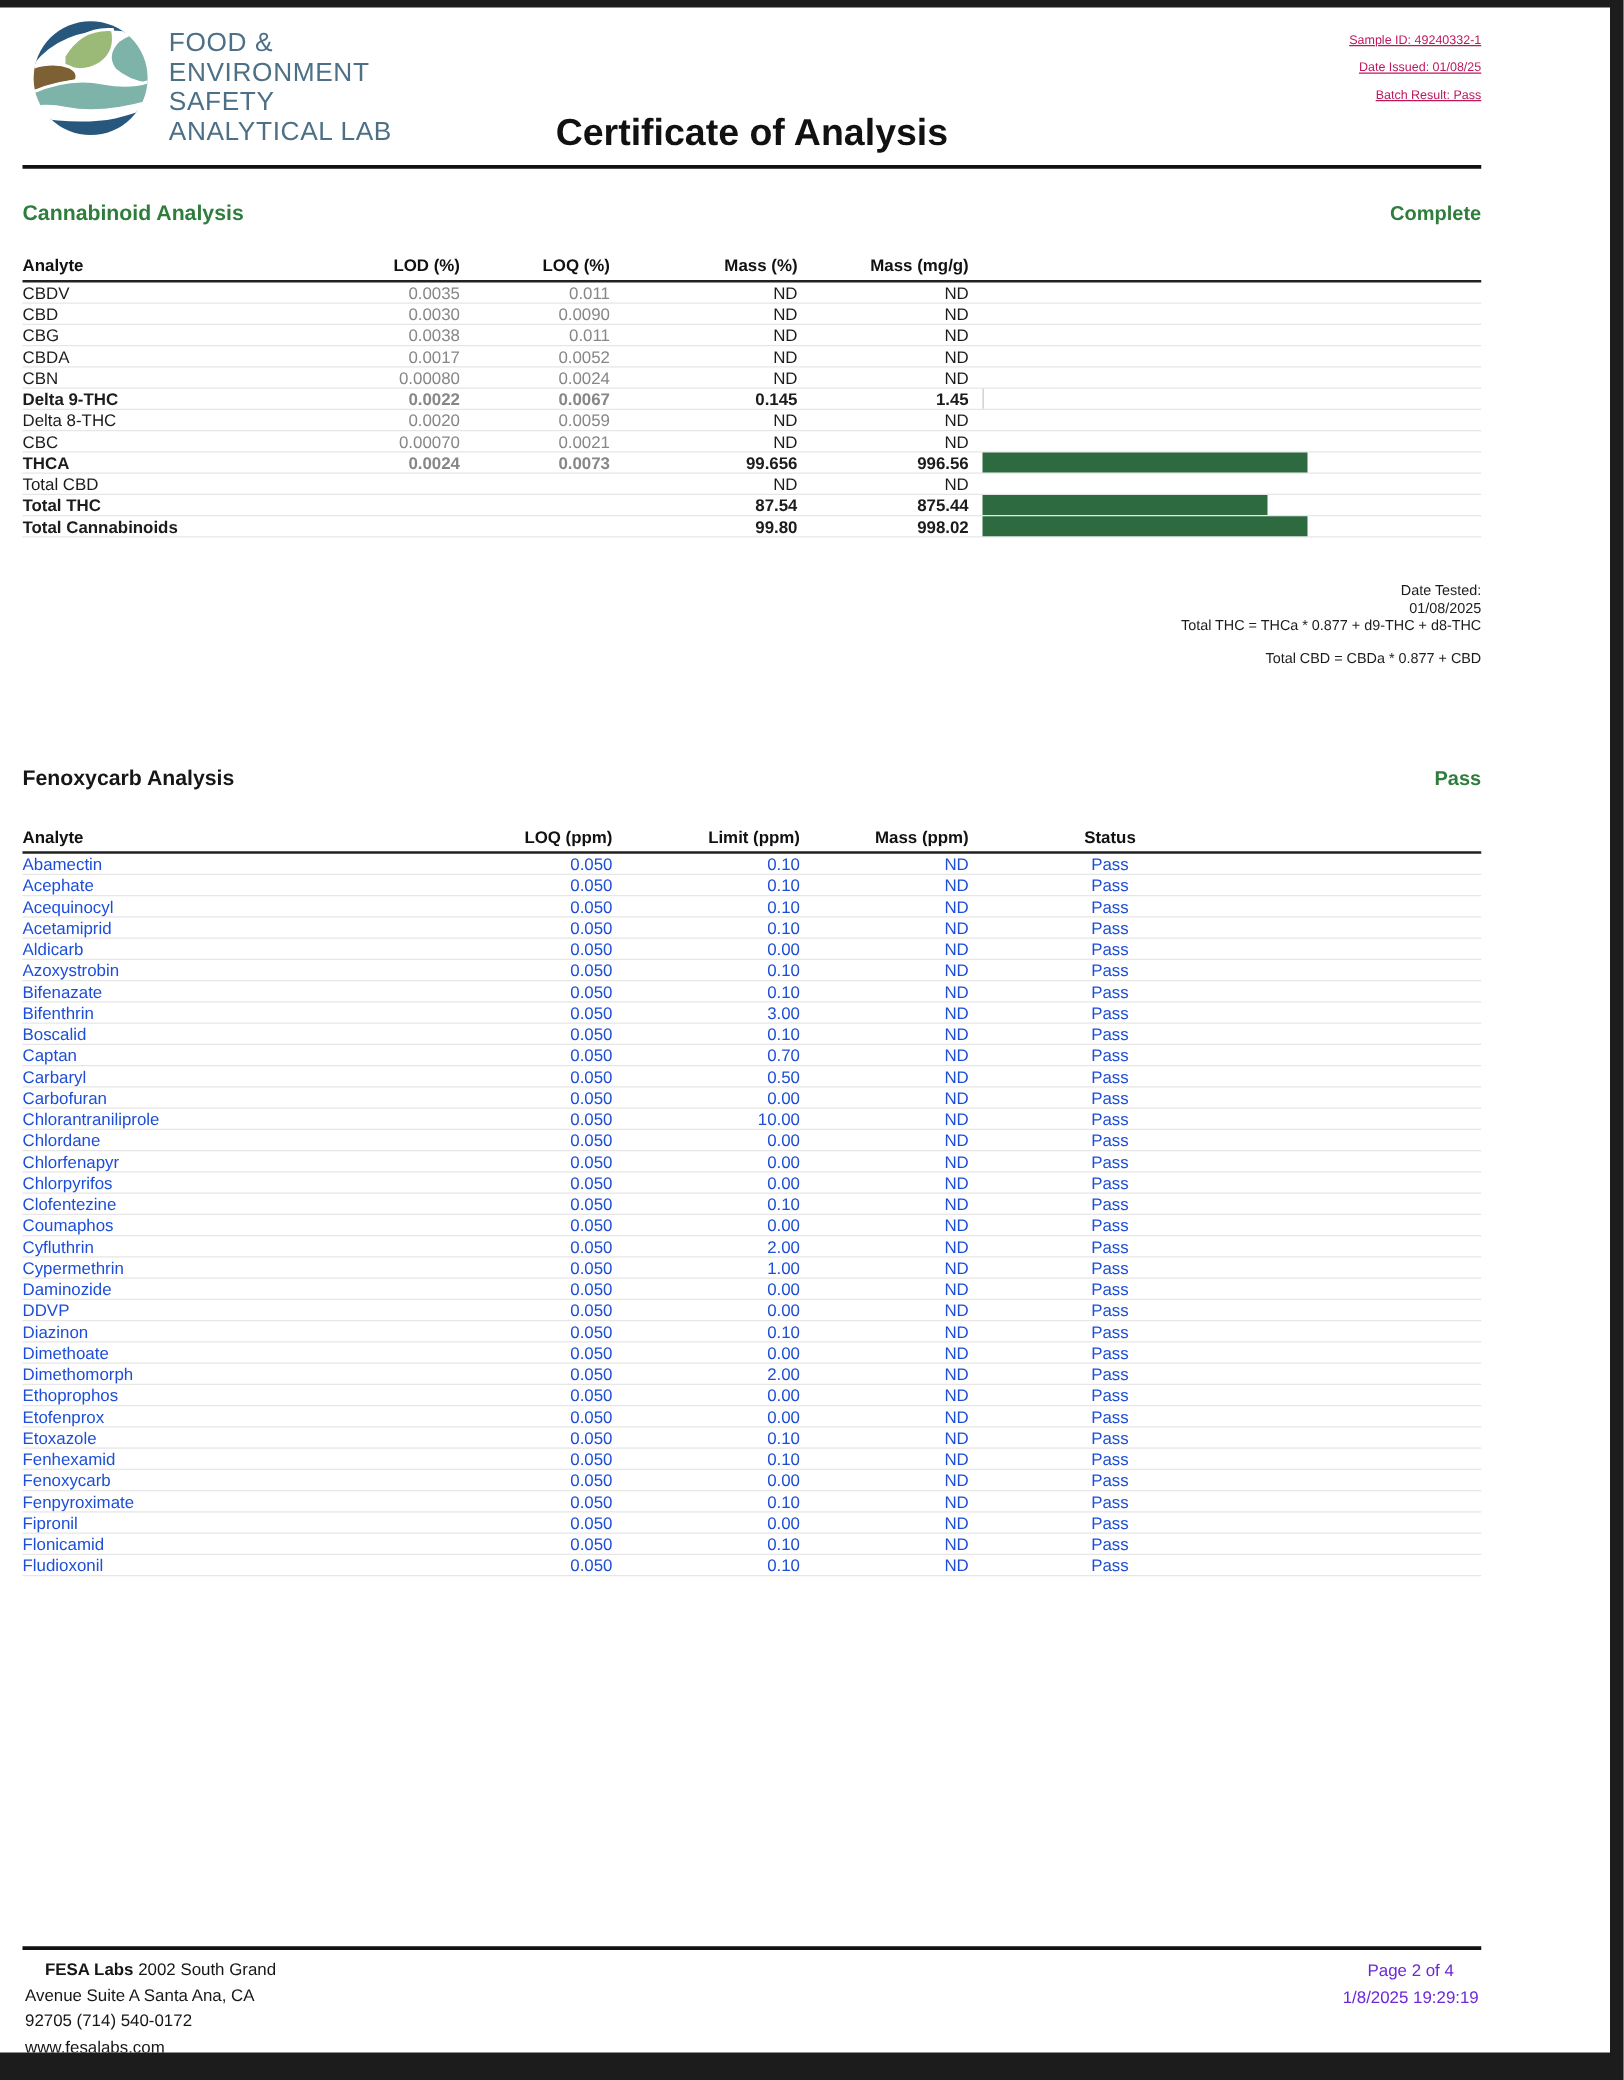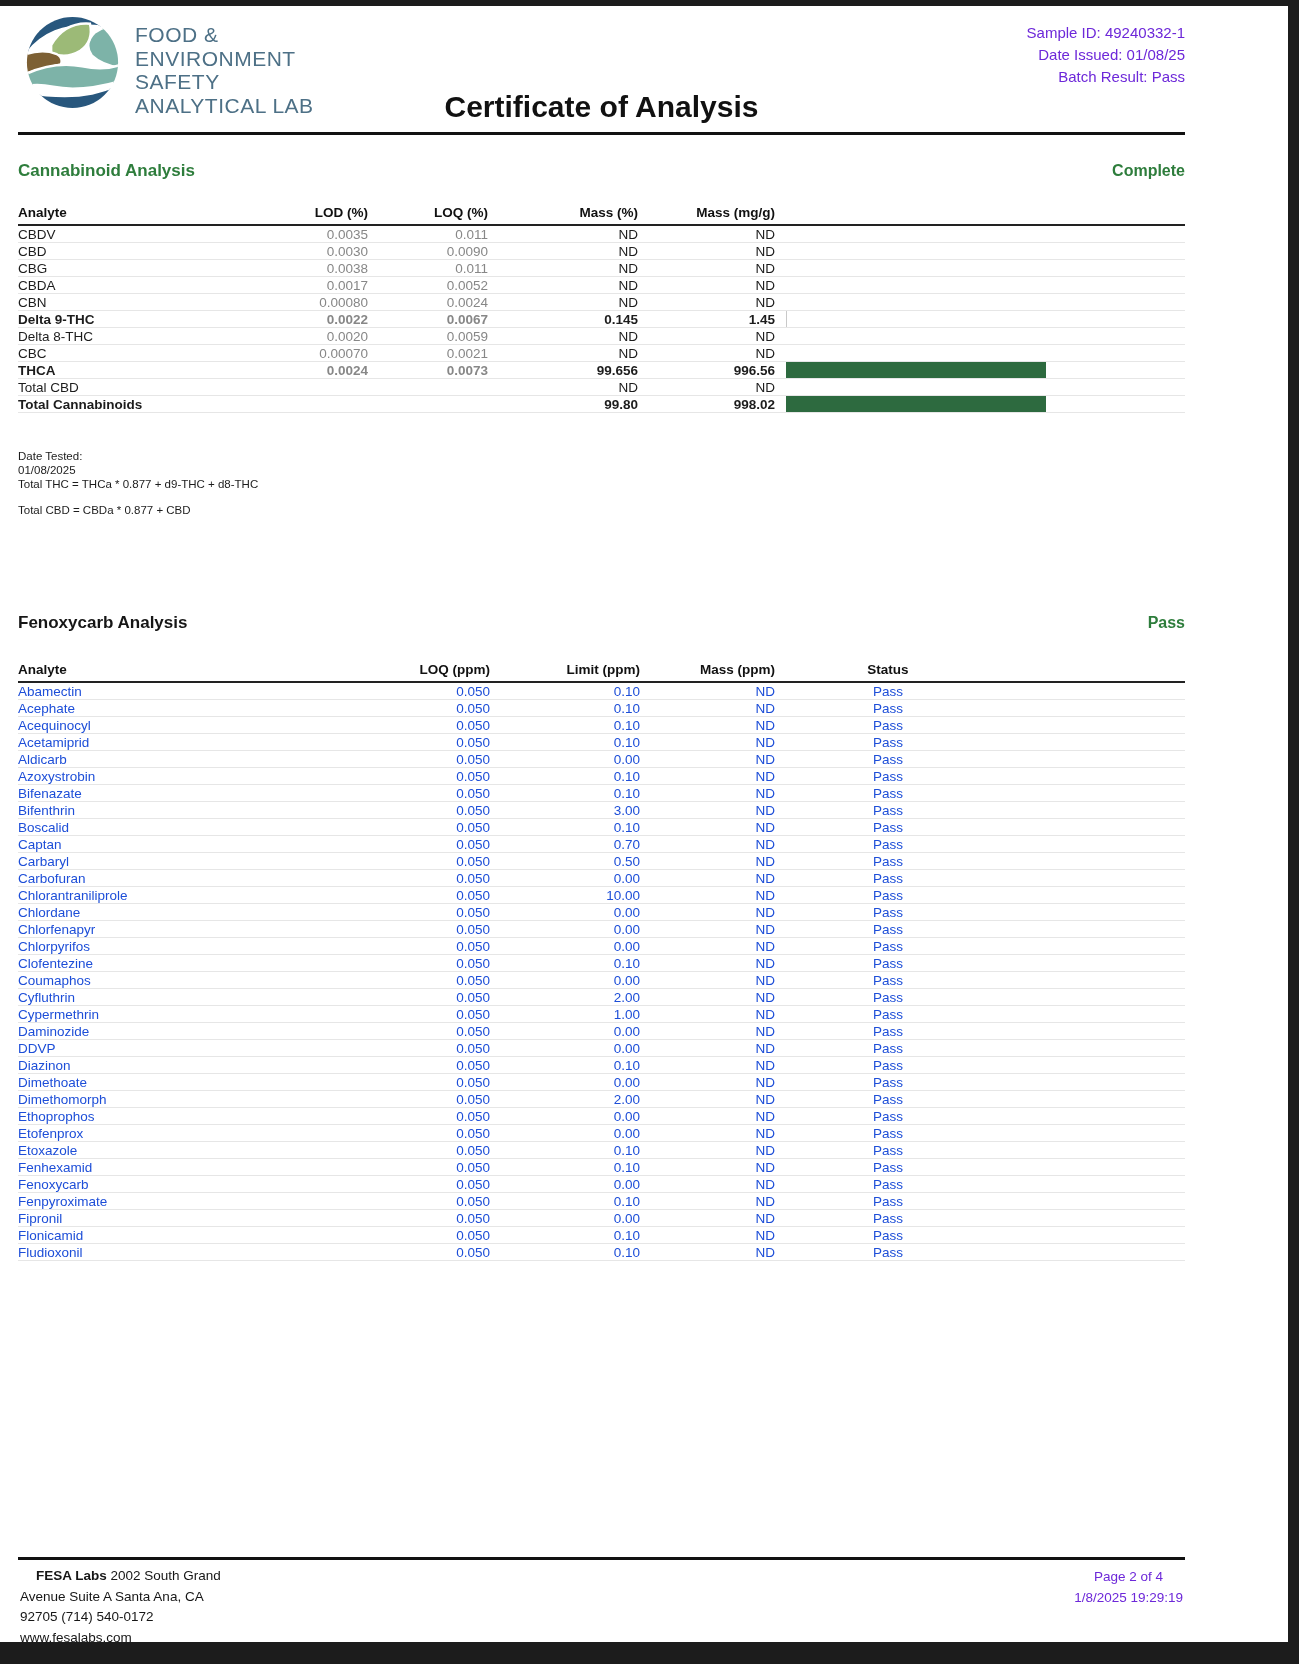--- a/index.html
+++ b/index.html
@@ -5,21 +5,21 @@
   * { margin:0; padding:0; box-sizing:border-box; }
   body { font-family:"Liberation Sans","DejaVu Sans",sans-serif; }
   .viewport { position:relative; width:1299px; height:1664px; background:#1c1c1c; overflow:hidden; }
   .page { position:absolute; left:0; top:6px; width:1288px; height:1636px; background:#ffffff; overflow:hidden; }
 
   
   .logo-wrap { position:absolute; left:24px; top:8px; display:flex; align-items:flex-start; }
   .logo-svg { width:97px; height:97px; }
   .logo-text { margin-left:14px; padding-top:9px; color:#4d7086; font-size:21px; line-height:23.5px; letter-spacing:0.5px; font-weight:400; }
   .main-title { position:absolute; left:18px; top:84px; width:1167px; text-align:center; font-size:30px; font-weight:bold; color:#111; }
-  .sample-info { position:absolute; right:103px; top:16px; text-align:right; font-size:15px; line-height:22px; color:#6d28d9; }
+  .sample-info { position:absolute; right:103px; top:16px; text-align:right; font-size:10px; line-height:22px; color:#be185d;text-decoration:underline; }
   .header-rule { position:absolute; left:18px; top:126px; width:1167px; height:2.5px; background:#111; }
   .subtitle { position:absolute; left:18px; top:136px; width:1167px; text-align:center; font-size:12px; color:#222; }
 
   
   .section { position:absolute; left:18px; width:1167px; }
   .sec-cann { top:155px; }
   .sec-pest { top:607px; }
   .sec-head { display:flex; justify-content:space-between; align-items:baseline; }
   .sec-title { font-size:17px; font-weight:bold; }
   .green { color:#2e7d3c; }
@@ -41,21 +41,21 @@
   .cc6 { flex:1; padding-left:11px; display:flex; align-items:center; height:100%; }
   .bar { height:21px; background:#2d6a3f; }
   .bar.sliver { background:#c9c9c9; }
 
   
   .pc1 { width:380px; } .pc2 { width:92px; } .pc3 { width:150px; } .pc4 { width:135px; } .pc5 { width:226px; text-align:center; }
   .sec-pest .row { color:#1d4ed8; }
 
   
   .notes { margin-top:36px; font-size:11.5px; color:#1c1c1c; }
-  .notes .l1 { line-height:14px; }
+  .notes .l1 { line-height:14px;text-align:right; }
   .notes .l4 { margin-top:12px; }
 
   
   .footer-rule { position:absolute; left:18px; top:1551px; width:1167px; height:2.5px; background:#111; }
   .footer-left { position:absolute; left:20px; top:1560px; font-size:13.5px; line-height:20.5px; color:#161616; }
   .footer-right { position:absolute; right:105px; top:1560px; text-align:center; font-size:13.5px; line-height:21px; color:#6d28d9; }
   .b { font-weight:bold;margin-left:16px; }
 </style>
 </head>
 <body>
@@ -214,20 +214,30 @@
     <div class="cell cc1 c-analyte">Total CBD</div>
     <div class="cell cc2 num gray c-lod"></div>
     <div class="cell cc3 num gray c-loq"></div>
     <div class="cell cc4 num c-masspct">ND</div>
     <div class="cell cc5 num c-massmgg">ND</div>
     <div class="cell cc6">
               <div class="bar"></div>
             </div>
   </div>
 
+  <div class="row bold">
+    <div class="cell cc1 c-analyte">Total THC</div>
+    <div class="cell cc2 num gray c-lod"></div>
+    <div class="cell cc3 num gray c-loq"></div>
+    <div class="cell cc4 num c-masspct">87.54</div>
+    <div class="cell cc5 num c-massmgg">875.44</div>
+    <div class="cell cc6">
+              <div class="bar" style="width: 228.49px;"></div>
+            </div>
+  </div>
 
   <div class="row bold">
     <div class="cell cc1 c-analyte">Total Cannabinoids</div>
     <div class="cell cc2 num gray c-lod"></div>
     <div class="cell cc3 num gray c-loq"></div>
     <div class="cell cc4 num c-masspct">99.80</div>
     <div class="cell cc5 num c-massmgg">998.02</div>
     <div class="cell cc6">
               <div class="bar" style="width: 260.483px;"></div>
             </div>

